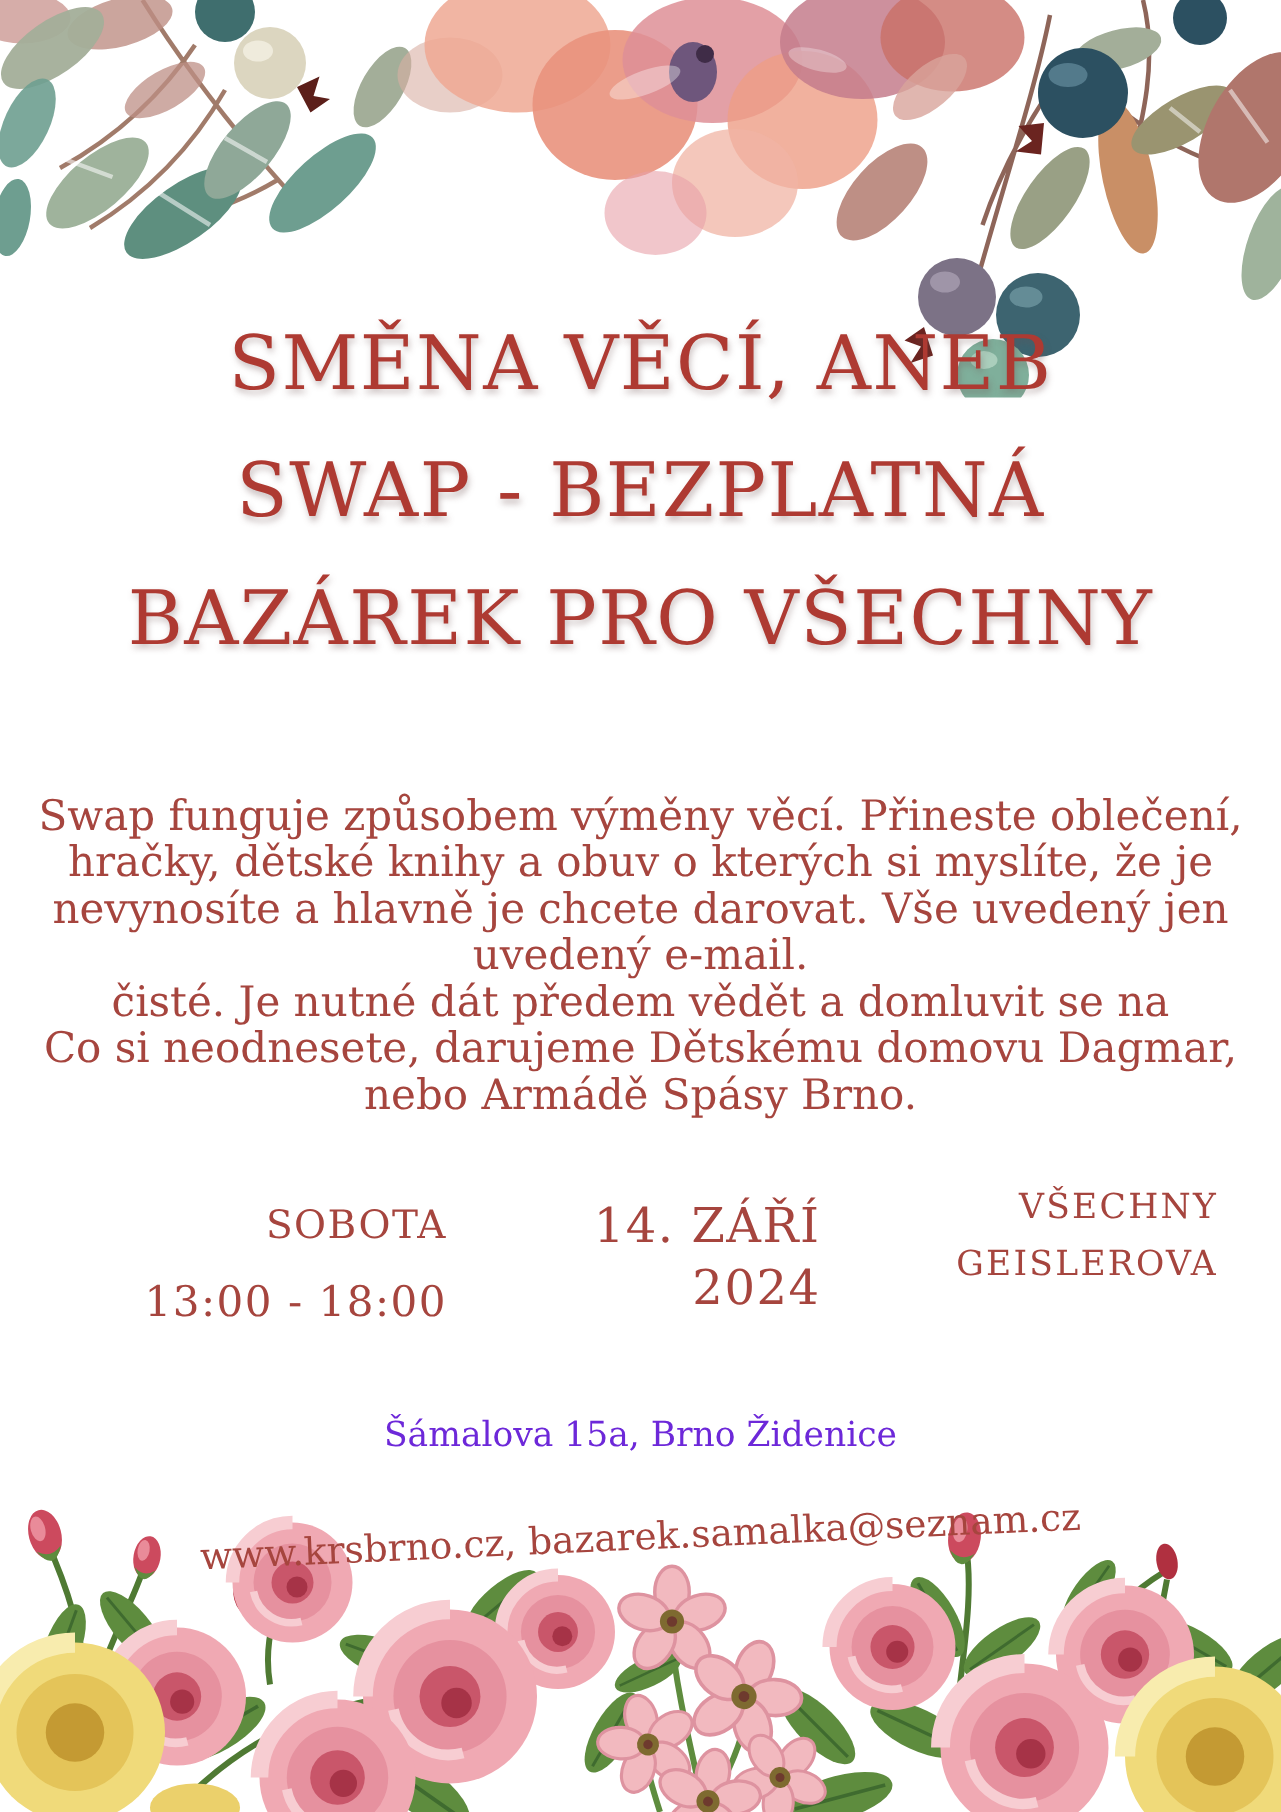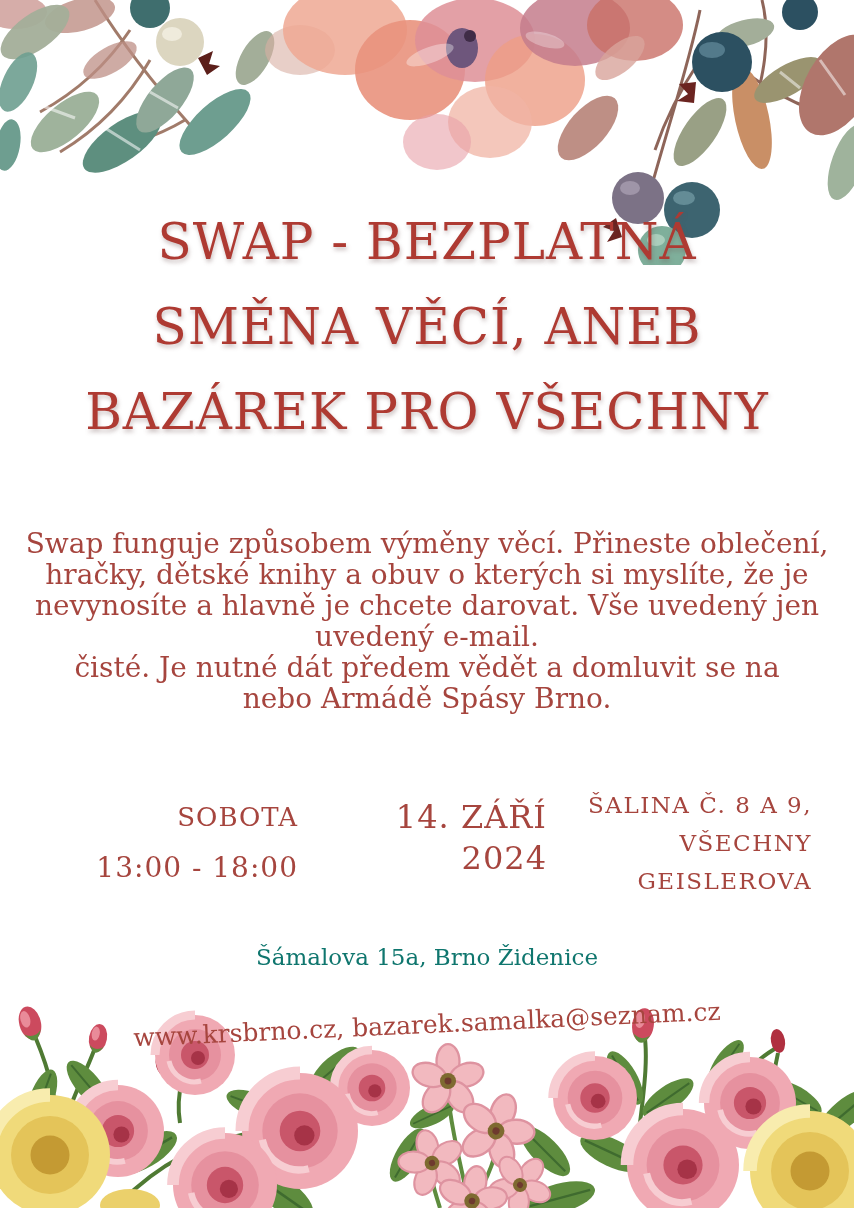--- a/index.html
+++ b/index.html
@@ -51,21 +51,21 @@
   .col-date .date-line2 { margin-top: 3px; }
   .col-tram { top: 786px; left: 572px; width: 240px; font-size: 23px; line-height: 38px; letter-spacing: 1.5px; }
 
   .address {
     position: absolute;
     top: 944px;
     left: 0;
     width: 100%;
     text-align: center;
     font-size: 23px;
-    color: #0f766e;
+    color: #6d28d9;
     z-index: 2;
   }
 
   .contact {
     position: absolute;
     top: 1010px;
     left: 0;
     width: 100%;
     text-align: center;
     font-size: 25px;
@@ -137,45 +137,45 @@
       <circle cx="662" cy="250" r="24" fill="#7FAF9B"></circle>
       <ellipse cx="630" cy="188" rx="10" ry="7" fill="#A79DB0" opacity=".8"></ellipse>
       <ellipse cx="684" cy="198" rx="11" ry="7" fill="#6E96A0" opacity=".8"></ellipse>
       <ellipse cx="656" cy="240" rx="9" ry="6" fill="#B2D4C2" opacity=".85"></ellipse>
       <path d="M616,218 l-13,9 l11,4 l-7,11 l15,-5 z" fill="#6B2420"></path>
       <path d="M660,272 l-6,13 l11,-3 l2,13 l9,-13 z" fill="#6B2420"></path>
     </g>
   </svg>
 
   <h1 class="title">
+    <div>SMĚNA VĚCÍ, ANEB</div>
     <div>SWAP - BEZPLATNÁ</div>
-    <div>SMĚNA VĚCÍ, ANEB</div>
     <div>BAZÁREK PRO VŠECHNY</div>
   </h1>
 
   <div class="description">
     <div>Swap funguje způsobem výměny věcí. Přineste oblečení,</div>
     <div>hračky, dětské knihy a obuv o kterých si myslíte, že je</div>
     <div>nevynosíte a hlavně je chcete darovat. Vše uvedený jen</div>
     <div>uvedený e-mail.</div>
     <div>čisté. Je nutné dát předem vědět a domluvit se na</div>
+    <div>Co si neodnesete, darujeme Dětskému domovu Dagmar,</div>
     <div>nebo Armádě Spásy Brno.</div>
   </div>
 
   <div class="details-row">
     <div class="col col-time">
       <div>SOBOTA</div>
       <div class="time-line">13:00 - 18:00</div>
     </div>
     <div class="col col-date">
       <div>14. ZÁŘÍ</div>
       <div class="date-line2">2024</div>
     </div>
     <div class="col col-tram">
-      <div>ŠALINA Č. 8 A 9,</div>
       <div>VŠECHNY</div>
       <div>GEISLEROVA</div>
     </div>
   </div>
 
   <div class="address">Šámalova 15a, Brno Židenice</div>
 
   <div class="contact">www.krsbrno.cz, bazarek.samalka@seznam.cz</div>
 
   <svg class="floral bottom-floral" width="854" height="205" viewBox="0 0 854 205" aria-hidden="true">

